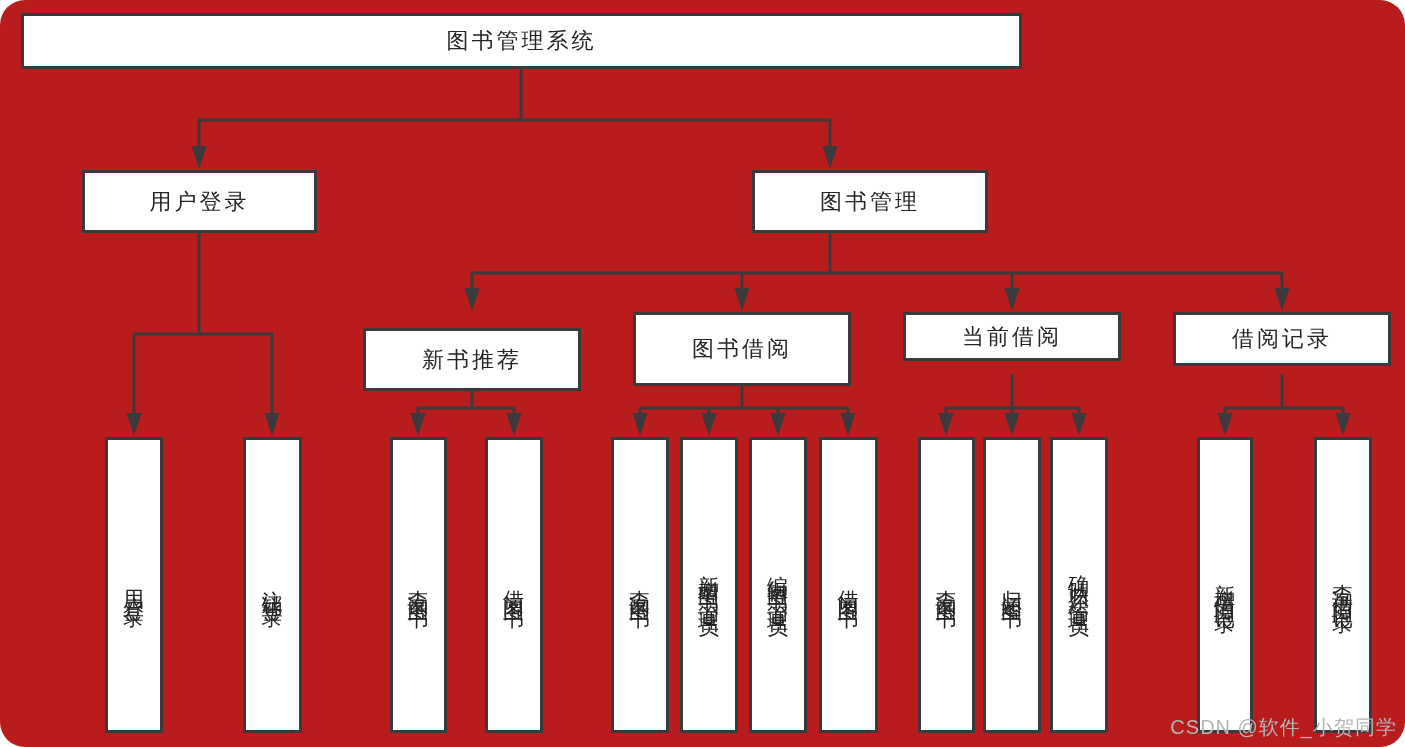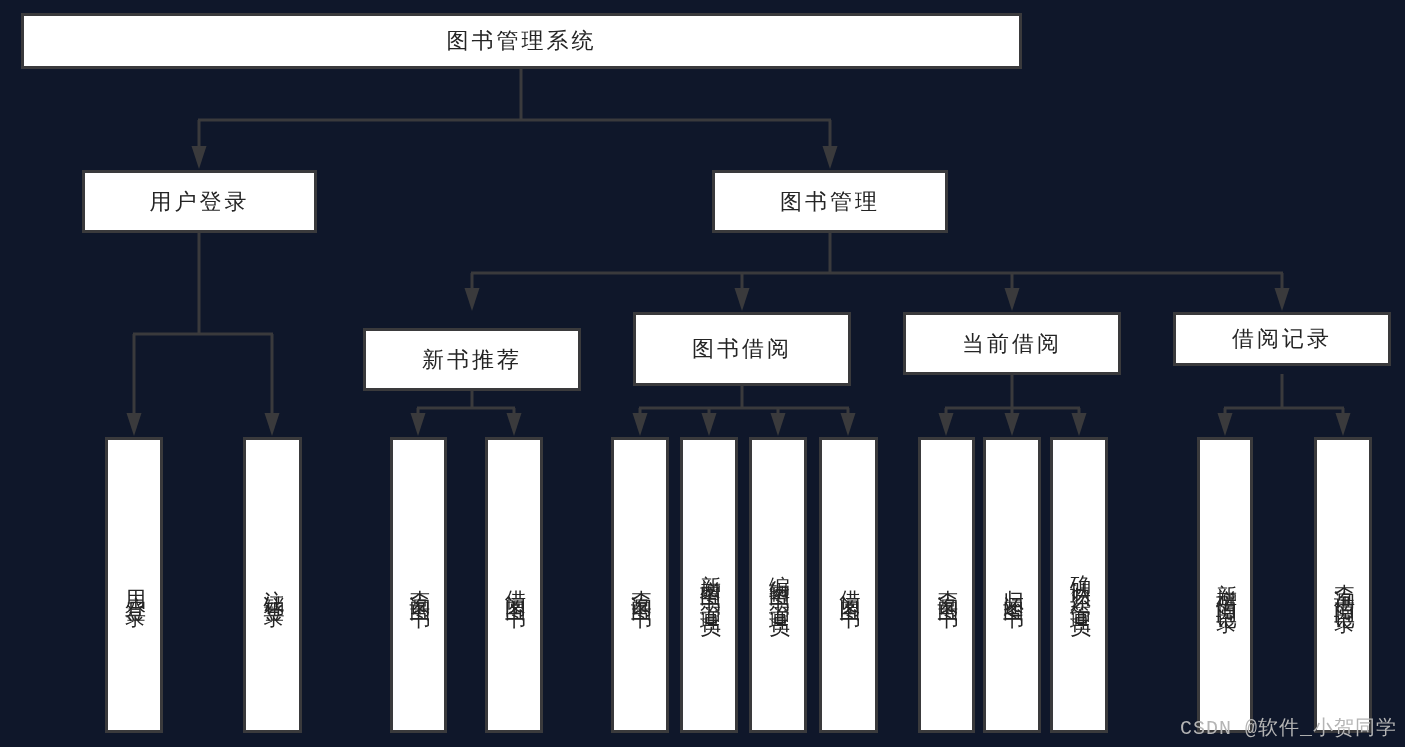--- a/index.html
+++ b/index.html
@@ -1,21 +1,22 @@
 <!DOCTYPE html>
 <html><head>
 <meta charset="utf-8">
 <style>
   html,body{margin:0;padding:0;background:#ffffff;}
   .canvas{
     position:relative;
     width:1405px;height:747px;
-    background:#0f172a;
-    font-family:Liberation Mono, monospace;
+    background:#b91c1c;
+    font-family:Liberation Sans, sans-serif;
     overflow:hidden;
+    border-radius:25px;
   }
   #connectors{position:absolute;left:0;top:0;width:1405px;height:747px;}
   .hnode{
     position:absolute;
     box-sizing:border-box;
     border:3px solid #3a3a3c;
     background:#ffffff;
     display:flex;align-items:center;justify-content:center;
     font-size:22px;letter-spacing:3px;color:#242424;
     white-space:nowrap;
@@ -104,31 +105,31 @@
       <polygon points="1335.5,413 1350.5,413 1343,436" fill="#3a3a3c"></polygon>
     </svg>
 
   <div class="hnode" style="left:21px;top:13px;width:1001px;height:56px;">
     <span>图书管理系统</span>
   </div>
 
   <div class="hnode" style="left:82px;top:170px;width:235px;height:63px;">
     <span>用户登录</span>
   </div>
-  <div class="hnode" style="left:712px;top:170px;width:236px;height:63px;">
+  <div class="hnode" style="left:752px;top:170px;width:236px;height:63px;">
     <span>图书管理</span>
   </div>
 
   <div class="hnode" style="left:363px;top:328px;width:218px;height:63px;">
     <span>新书推荐</span>
   </div>
   <div class="hnode" style="left:633px;top:312px;width:218px;height:74px;">
     <span>图书借阅</span>
   </div>
-  <div class="hnode" style="left:903px;top:312px;width:218px;height:63px;">
+  <div class="hnode" style="left:903px;top:312px;width:218px;height:49px;">
     <span>当前借阅</span>
   </div>
   <div class="hnode" style="left:1173px;top:312px;width:218px;height:54px;">
     <span>借阅记录</span>
   </div>
 
   <div class="vnode" style="left:105px;top:437px;width:58px;height:296px;">
     <span>用户登录</span>
   </div>
   <div class="vnode" style="left:243px;top:437px;width:59px;height:296px;">

